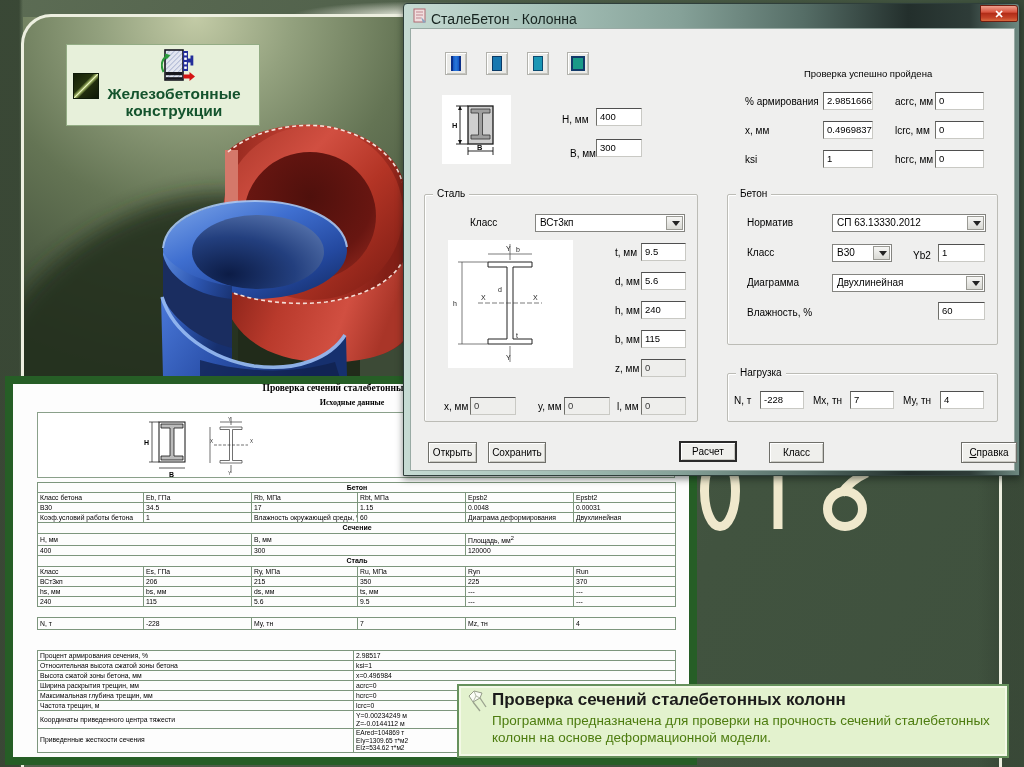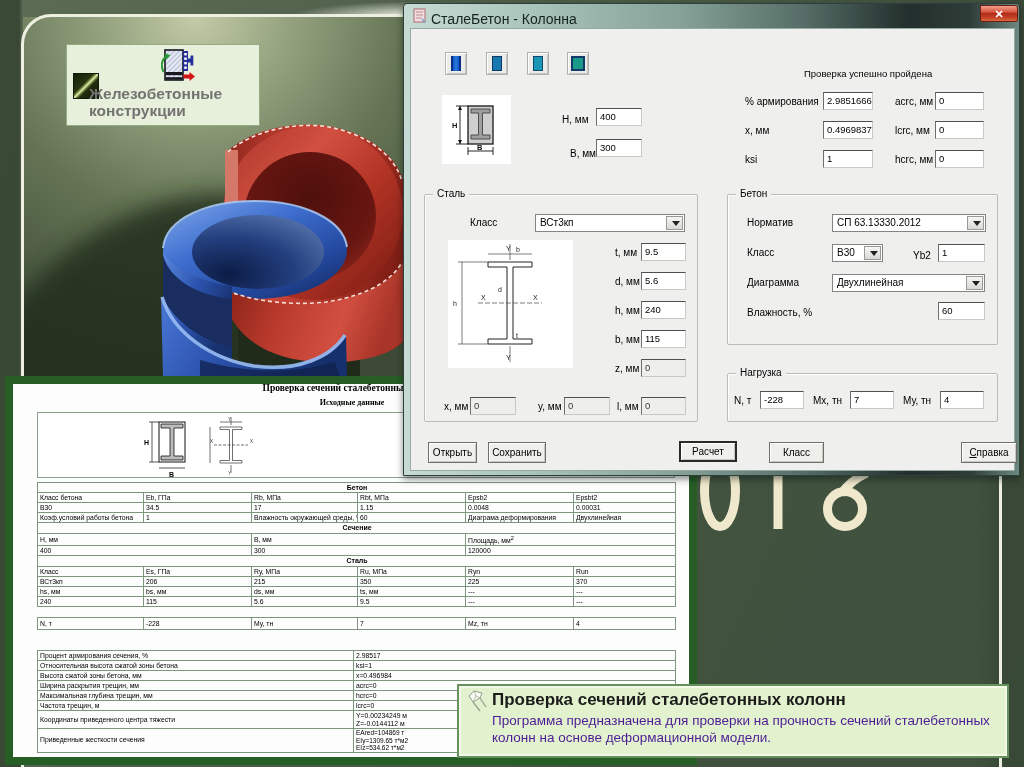--- a/index.html
+++ b/index.html
@@ -54,24 +54,24 @@
   .btn{position:absolute;height:21px;background:#efefec;border:1px solid #6f6f6a;
     box-shadow:inset 1px 1px 0 #fff,inset -1px -1px 0 #c9c9c3;
     font-size:10px;text-align:center;line-height:19px;color:#000;}
   .tbbtn{position:absolute;top:48px;width:22px;height:23px;background:#ebebe8;
     border:1px solid #b2b2ac;box-shadow:inset 1px 1px 0 #fff,inset -1px -1px 0 #c5c5bf;}
   .tbbtn>i{position:absolute;left:5px;top:3px;width:10px;height:15px;}
   
   #infobox{left:457px;top:684px;width:552px;height:74px;background:#e3f2ce;
     border:2px solid #66915c;box-shadow:inset 0 0 0 2px #f3f9e6;}
   #infotitle{position:absolute;left:33px;top:4px;font-size:17px;font-weight:bold;color:#1b1b1b;letter-spacing:0px;}
-  #infobody{position:absolute;left:33px;top:27px;width:505px;font-size:13.5px;color:#4c1d95;line-height:16.5px;}
+  #infobody{position:absolute;left:33px;top:27px;width:505px;font-size:13.5px;color:#4d7c0f;line-height:16.5px;}
   
   #badge{left:66px;top:44px;width:194px;height:82px;background:#e7f0da;border:1px solid #93ac84;}
-  .badgetxt{position:absolute;left:22px;top:40px;width:170px;text-align:left;font-size:15.5px;font-weight:bold;color:#737373;line-height:17px;}
+  .badgetxt{position:absolute;left:22px;top:40px;width:170px;text-align:center;font-size:15.5px;font-weight:bold;color:#14532d;line-height:17px;}
   #badgesq{position:absolute;left:6px;top:28px;width:26px;height:26px;
     background:linear-gradient(135deg,#141f08 0%,#27350f 40%,#93a858 47%,#e8f2c0 50%,#93a858 53%,#222e0d 60%,#0e1806 100%);
     border:1px solid #0e1a08;}
 </style>
 </head>
 <body>
 <div id="slide">
   <div class="abs" id="bgbase"></div>
   <div class="abs" id="topglow"></div>
   <svg class="abs" id="scene" style="left:23px;top:17px" width="383" height="359" viewBox="23 17 383 359">
@@ -477,21 +477,21 @@
     <div class="tb dis" style="left:160px;top:393px;width:46px">0</div>
     <div class="lbl" style="left:213px;top:397px">l, мм</div>
     <div class="tb dis" style="left:237px;top:393px;width:45px">0</div>
 
     <div class="grp" style="left:323px;top:190px;width:271px;height:151px">
         <span>Бетон</span>
       </div>
     <div class="lbl" style="left:343px;top:213px">Норматив</div>
     <div class="cmb" style="left:428px;top:210px;width:154px">СП 63.13330.2012<i></i></div>
     <div class="lbl" style="left:343px;top:243px">Класс</div>
-    <div class="cmb" style="left:428px;top:240px;width:51px">В30<i></i></div>
+    <div class="cmb" style="left:428px;top:240px;width:60px">В30<i></i></div>
     <div class="lbl" style="left:509px;top:246px">Yb2</div>
     <div class="tb" style="left:534px;top:240px;width:47px">1</div>
     <div class="lbl" style="left:343px;top:273px">Диаграмма</div>
     <div class="cmb" style="left:428px;top:270px;width:153px">Двухлинейная<i></i></div>
     <div class="lbl" style="left:343px;top:303px">Влажность, %</div>
     <div class="tb" style="left:534px;top:298px;width:47px">60</div>
 
     <div class="grp" style="left:323px;top:369px;width:271px;height:49px">
         <span>Нагрузка</span>
       </div>

